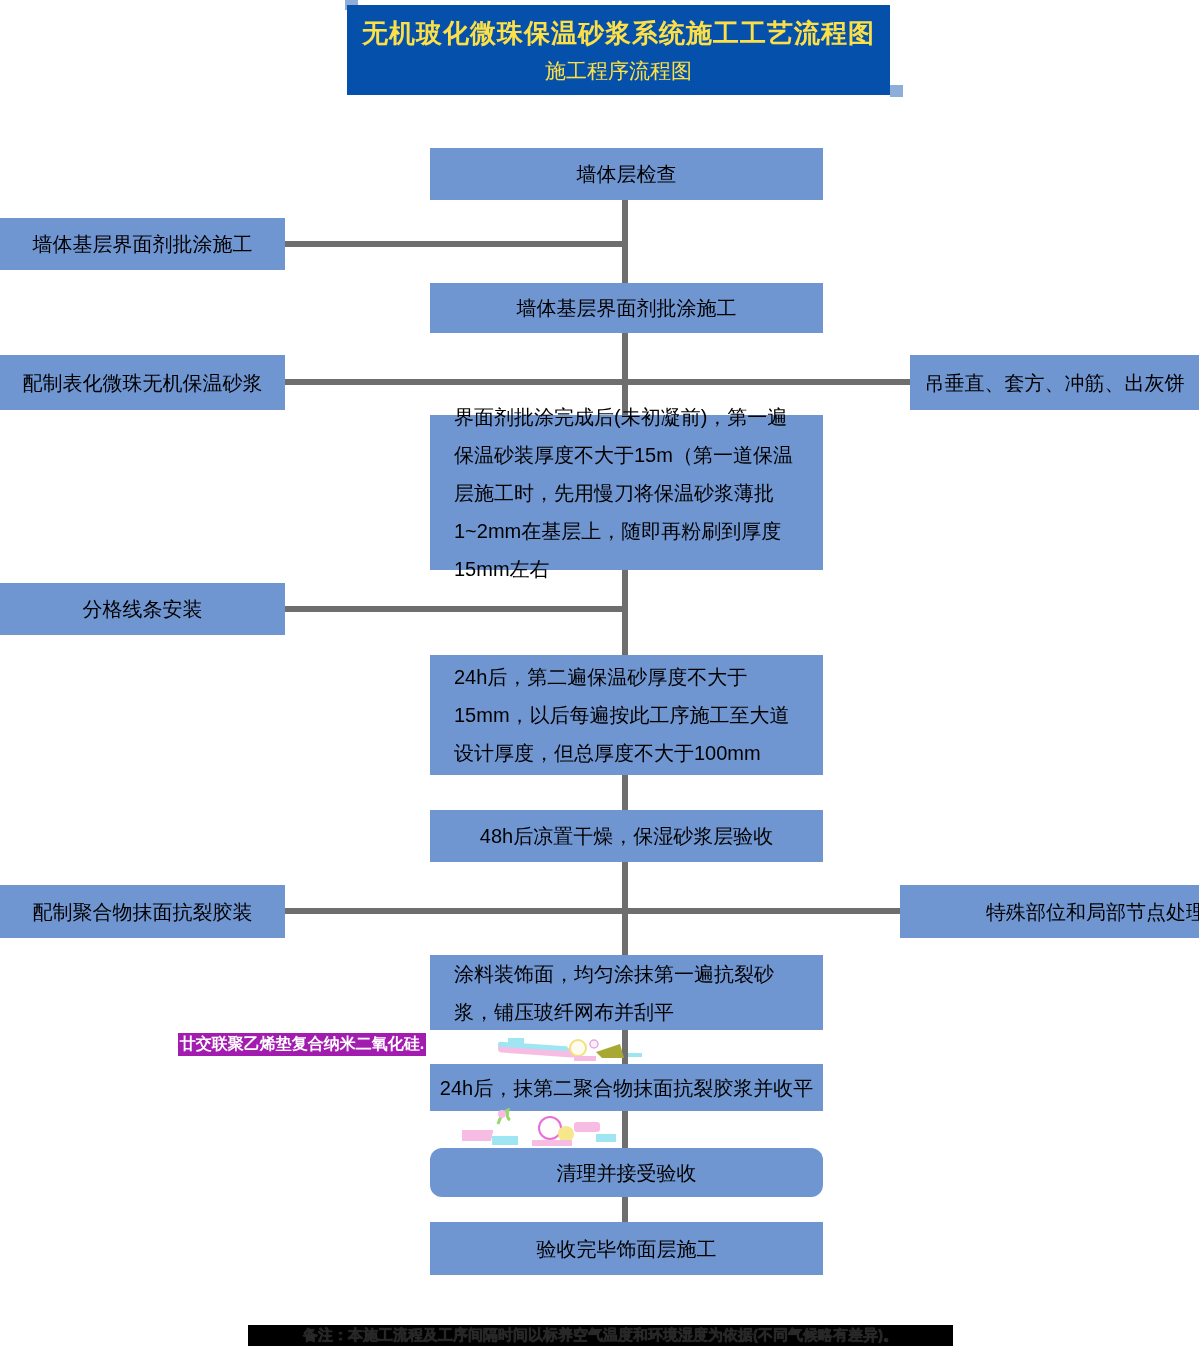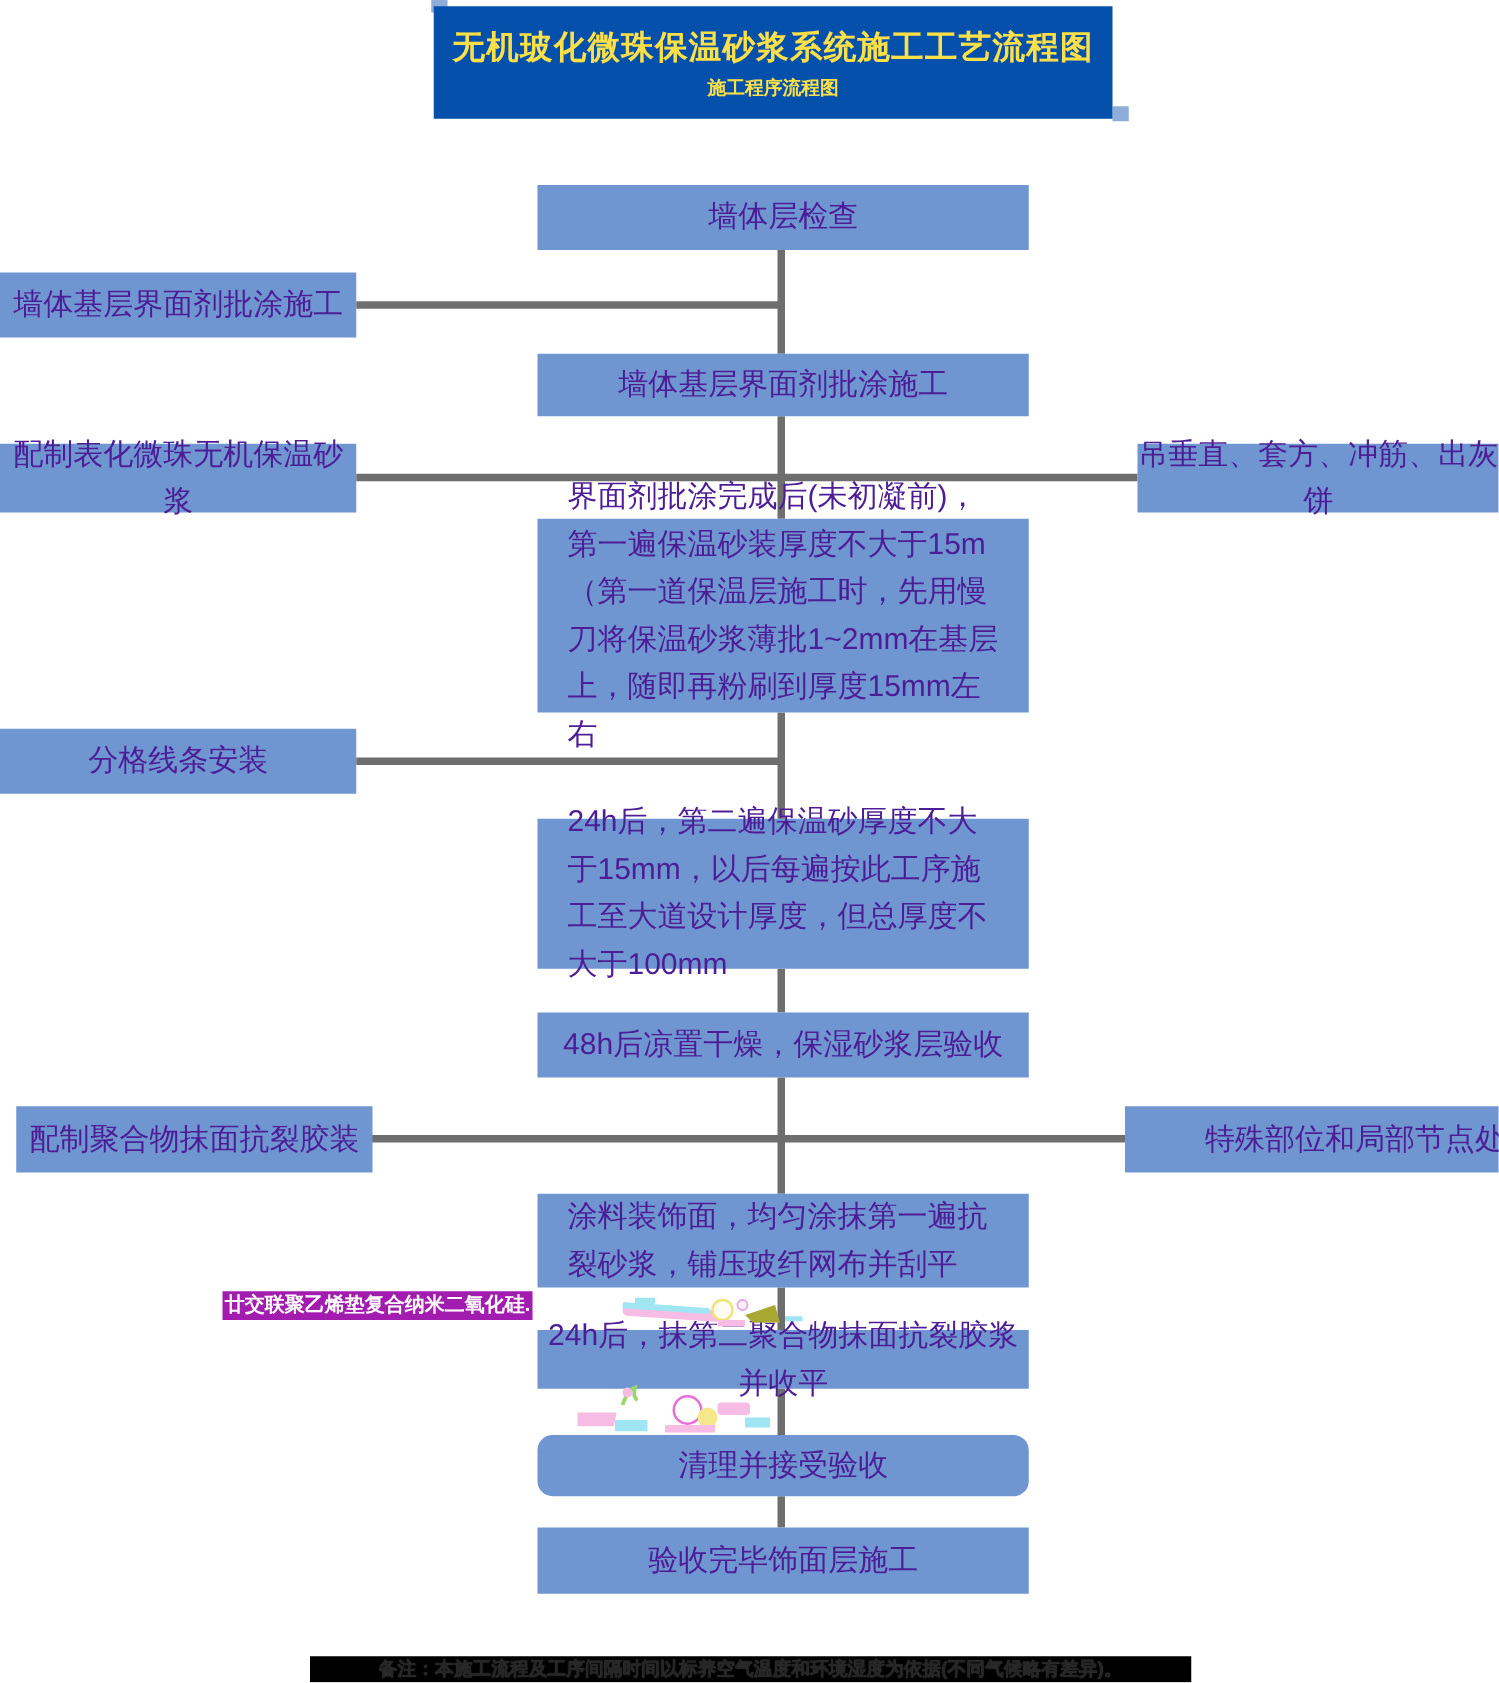--- a/index.html
+++ b/index.html
@@ -22,21 +22,21 @@
     width:543px; height:90px;
     background:#0450ab;
     color:#fde047;
     text-align:center;
     display:flex;
     flex-direction:column;
     justify-content:center;
     gap:6px;
   }
   .header .title{font-size:26px;font-weight:bold;letter-spacing:1px;}
-  .header .subtitle{font-size:15px;font-weight:bold;}
+  .header .subtitle{font-size:21px;font-weight:normal;}
   .corner-accent{position:absolute;background:#8fadd9;}
   .corner-accent.tl{left:345px;top:0;width:13px;height:10px;}
   .corner-accent.br{left:890px;top:85px;width:13px;height:12px;}
 
   
   .vline,.hline{position:absolute;background:#6e6e6e;}
   .vline{left:622px;width:6px;}
   .hline{height:6px;}
   .v1{top:200px;height:83px;}
   .v2{top:333px;height:82px;}
@@ -48,22 +48,22 @@
   .v8{top:1197px;height:25px;}
   .h1{top:241px;left:285px;width:340px;}
   .h2{top:379px;left:285px;width:625px;}
   .h3{top:606px;left:285px;width:340px;}
   .h4{top:908px;left:285px;width:623px;}
 
   
   .node{
     position:absolute;
     background:#7096d2;
-    color:#4c1d95;
-    font-size:24px;
+    color:#000000;
+    font-size:20px;
     display:flex;
     align-items:center;
     justify-content:center;
     text-align:center;
     box-sizing:border-box;
     line-height:38px;
   }
   .node.longtext{
     justify-content:flex-start;
     text-align:left;
@@ -76,21 +76,21 @@
   .n4{left:430px;top:655px;width:393px;height:120px;}
   .n5{left:430px;top:810px;width:393px;height:52px;}
   .n6{left:430px;top:955px;width:393px;height:75px;}
   .n7{left:430px;top:1064px;width:393px;height:47px;}
   .n8{left:430px;top:1148px;width:393px;height:49px;border-radius:12px;}
   .n9{left:430px;top:1222px;width:393px;height:53px;}
   
   .l1{left:0;top:218px;width:285px;height:52px;}
   .l2{left:0;top:355px;width:285px;height:55px;}
   .l3{left:0;top:583px;width:285px;height:52px;}
-  .l4{left:0;top:885px;width:285px;height:53px;margin-left:13px;}
+  .l4{left:0;top:885px;width:285px;height:53px;}
   
   .r1{left:910px;top:355px;width:289px;height:55px;}
   .r2{left:900px;top:885px;width:352px;height:53px;padding-left:40px;}
 
   
   .inverted-strip{
     position:absolute;
     left:178px;top:1033px;
     width:248px;height:23px;
     background:#a21caf;

